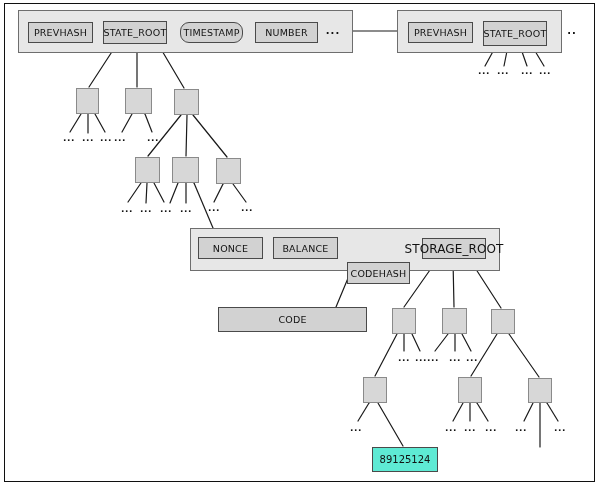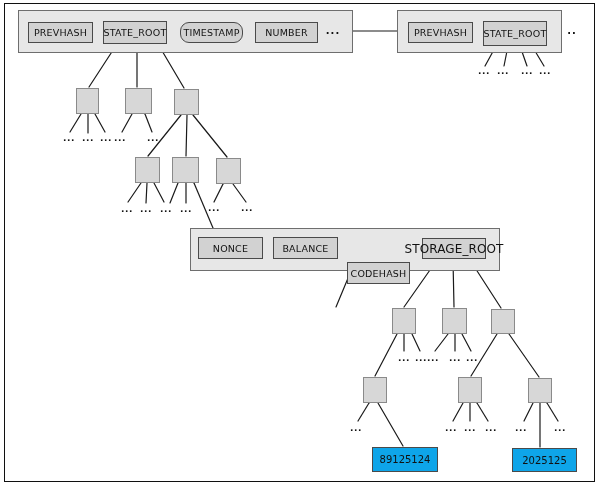--- a/index.html
+++ b/index.html
@@ -7,21 +7,21 @@
         font-family:"DejaVu Sans","Liberation Sans",sans-serif;color:#111;}
   #frame{position:absolute;left:4px;top:3px;width:591px;height:479px;
          border:1.5px solid #101010;box-sizing:border-box;}
   svg.wires{position:absolute;left:0;top:0;width:600px;height:493px;pointer-events:none;}
   .container-block{position:absolute;background:#e7e7e7;border:1px solid #6e6e6e;box-sizing:border-box;}
   .field{position:absolute;background:#d2d2d2;border:1px solid #4a4a4a;box-sizing:border-box;
          display:flex;align-items:center;justify-content:center;
          font-size:9.5px;letter-spacing:0.2px;white-space:nowrap;}
   .field.small{font-size:12px;letter-spacing:0.1px;}
   .mnode{position:absolute;background:#d7d7d7;border:1px solid #8a8a8a;box-sizing:border-box;}
-  .leaf{position:absolute;background:#0ea5e9;border:1px solid #4a4a4a;box-sizing:border-box;
+  .leaf{position:absolute;background:#5eead4;border:1px solid #4a4a4a;box-sizing:border-box;
         display:flex;align-items:center;justify-content:center;font-size:10px;}
   .ellipsis{position:absolute;transform:translate(-50%,-50%);font-size:9px;font-weight:bold;
             letter-spacing:0.5px;color:#111;line-height:1;}
   .more{position:absolute;transform:translate(-50%,-50%);font-size:10px;font-weight:bold;
         letter-spacing:1px;color:#111;line-height:1;}
 </style>
 </head>
 <body>
 
 <div id="page">
@@ -93,30 +93,30 @@
   <div class="mnode" style="left:135px;top:157px;width:25px;height:26px;"></div>
   <div class="mnode" style="left:172px;top:157px;width:27px;height:26px;"></div>
   <div class="mnode" style="left:216px;top:158px;width:25px;height:26px;"></div>
 
   <div class="container-block" style="left:190px;top:228px;width:310px;height:43px;"></div>
   <div class="field" style="left:273px;top:237px;width:65px;height:22px;">BALANCE</div>
   <div class="field" style="left:198px;top:237px;width:65px;height:22px;">NONCE</div>
   <div class="field" style="left:347px;top:237px;width:63px;height:22px;margin-top:25px;">CODEHASH</div>
   <div class="field small" style="left:422px;top:238px;width:64px;height:21px;">STORAGE_ROOT</div>
 
+  <div class="field" style="left:218px;top:307px;width:149px;height:25px;">CODE</div>
 
   <div class="mnode" style="left:392px;top:308px;width:24px;height:26px;"></div>
   <div class="mnode" style="left:442px;top:308px;width:25px;height:26px;"></div>
   <div class="mnode" style="left:491px;top:309px;width:24px;height:25px;"></div>
   <div class="mnode" style="left:363px;top:377px;width:24px;height:26px;"></div>
   <div class="mnode" style="left:458px;top:377px;width:24px;height:26px;"></div>
   <div class="mnode" style="left:528px;top:378px;width:24px;height:25px;"></div>
 
   <div class="leaf" style="left:372px;top:447px;width:66px;height:25px;">89125124</div>
-  <div class="leaf" style="left:512px;top:448px;width:65px;height:24px;">2025125</div>
 
   <span class="ellipsis" style="left:484px;top:71px;">...</span>
   <span class="ellipsis" style="left:503px;top:71px;">...</span>
   <span class="ellipsis" style="left:527px;top:71px;">...</span>
   <span class="ellipsis" style="left:545px;top:71px;">...</span>
 
   <span class="ellipsis" style="left:69px;top:138px;">...</span>
   <span class="ellipsis" style="left:88px;top:138px;">...</span>
   <span class="ellipsis" style="left:106px;top:138px;">...</span>
   <span class="ellipsis" style="left:120px;top:138px;">...</span>

